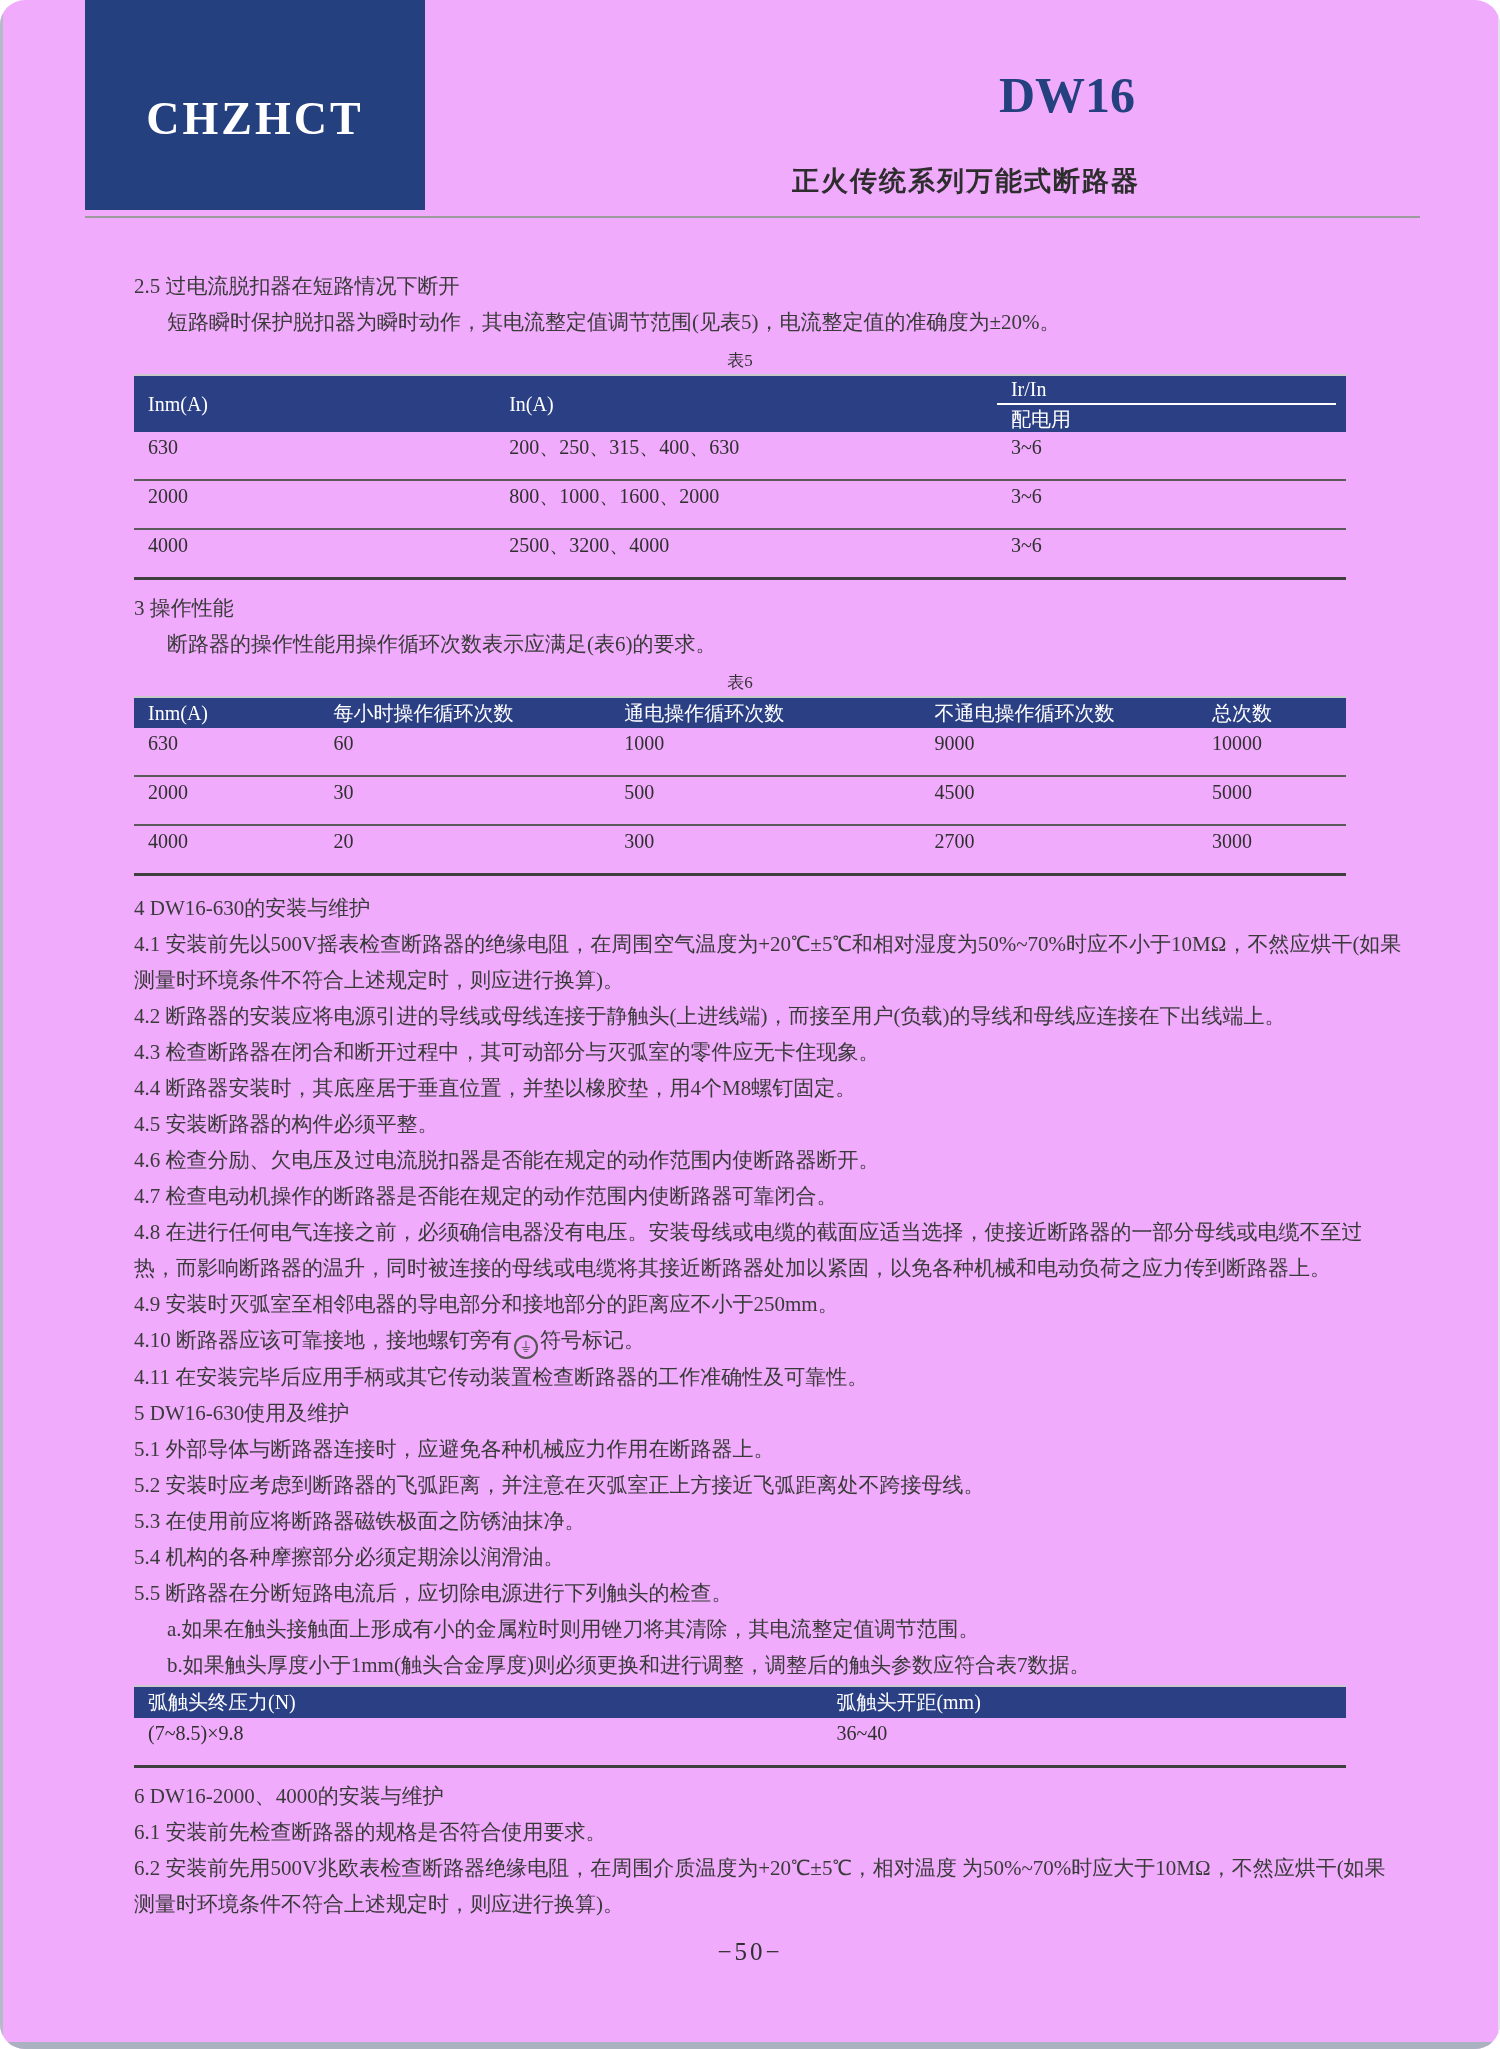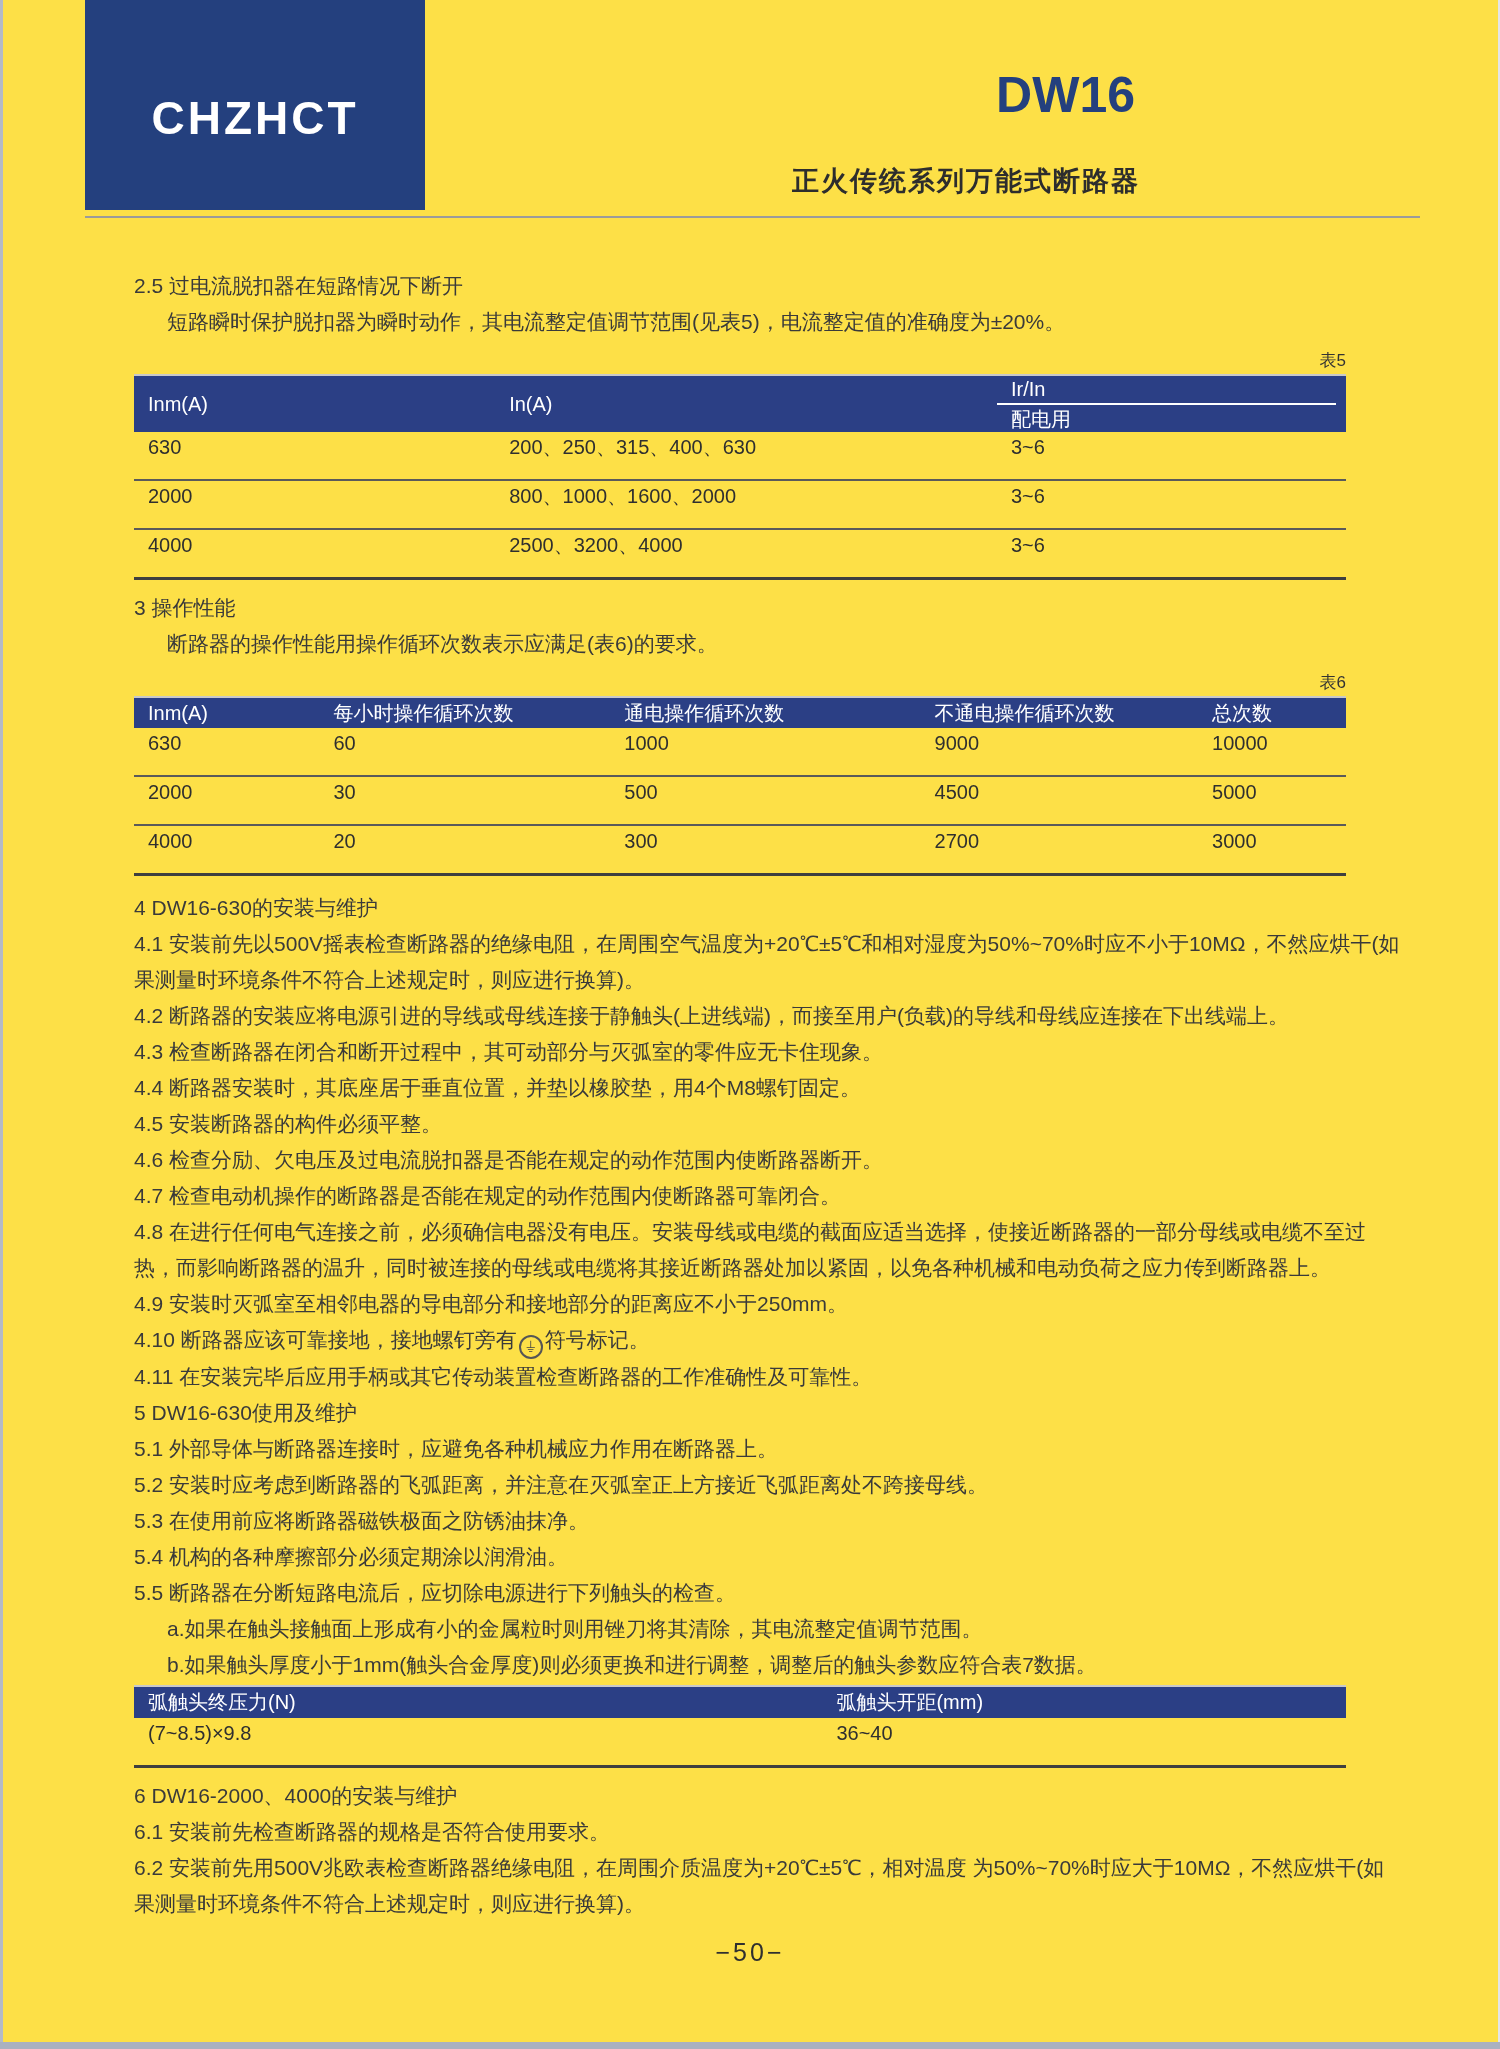--- a/index.html
+++ b/index.html
@@ -1,18 +1,18 @@
 <!DOCTYPE html>
 <html><head>
 <meta charset="utf-8">
 <style>
   html,body{margin:0;padding:0;background:#ffffff;}
   .page{
-    position:relative;width:1500px;height:2049px;background:#fde047;
-    font-family:Liberation Sans, sans-serif;color:#3d3d3d;overflow:hidden;
+    position:relative;width:1500px;height:2049px;background:#f0abfc;
+    font-family:Liberation Serif, serif;color:#3d3d3d;overflow:hidden;border-radius:25px;
   }
   .edge-left{position:absolute;left:0;top:0;width:3px;height:100%;background:#b4bac6;}
   .edge-right{position:absolute;right:0;top:0;width:2px;height:100%;background:#e3e5ea;}
   .edge-bottom{position:absolute;left:0;bottom:0;width:100%;height:7px;background:#aab1c0;}
 
   
   .logo{position:absolute;left:85px;top:0;width:340px;height:210px;background:#24407e;
         display:flex;align-items:center;justify-content:center;}
   .logo span{color:#ffffff;font-size:46px;font-weight:bold;letter-spacing:3px;padding-top:26px;}
   .model{position:absolute;top:70px;right:365px;font-size:50px;line-height:1;font-weight:bold;color:#24407e;}
@@ -21,21 +21,21 @@
 
   
   .content{position:absolute;left:134px;top:268px;width:1270px;}
   .para{font-size:21px;line-height:36px;color:#3a3a3a;}
   .ind{padding-left:33px;}
   .sp-sm{margin-top:10px;}
   .sp-md{margin-top:14px;}
 
   
   .twrap{width:1212px;margin:2px 0 10px 0;}
-  .t-label{font-size:17px;color:#333;text-align:right;line-height:26px;margin-top:8px;}
+  .t-label{font-size:17px;color:#333;text-align:center;line-height:26px;margin-top:8px;}
   table.doc-table{border-collapse:collapse;width:100%;table-layout:fixed;border-top:2px solid #c9c9c9;}
   table.doc-table th{background:#2b3f85;color:#ffffff;font-weight:normal;font-size:20px;
       text-align:left;padding:0 4px 0 14px;vertical-align:middle;}
   table.doc-table td{font-size:20px;color:#2f2f2f;padding:0 4px 16px 14px;height:31px;
       border-bottom:2px solid #5a5a5a;white-space:nowrap;overflow:hidden;margin-top:20px;}
   table.doc-table tbody tr:last-child td{border-bottom:3px solid #3f3f3f;}
   .tbl5 th{height:56px;}
   .tbl5 th.stacked{padding:0;}
   .stack-top{height:27px;line-height:27px;padding-left:14px;margin-right:10px;border-bottom:2px solid #ffffff;}
   .stack-bot{height:27px;line-height:29px;padding-left:14px;}

